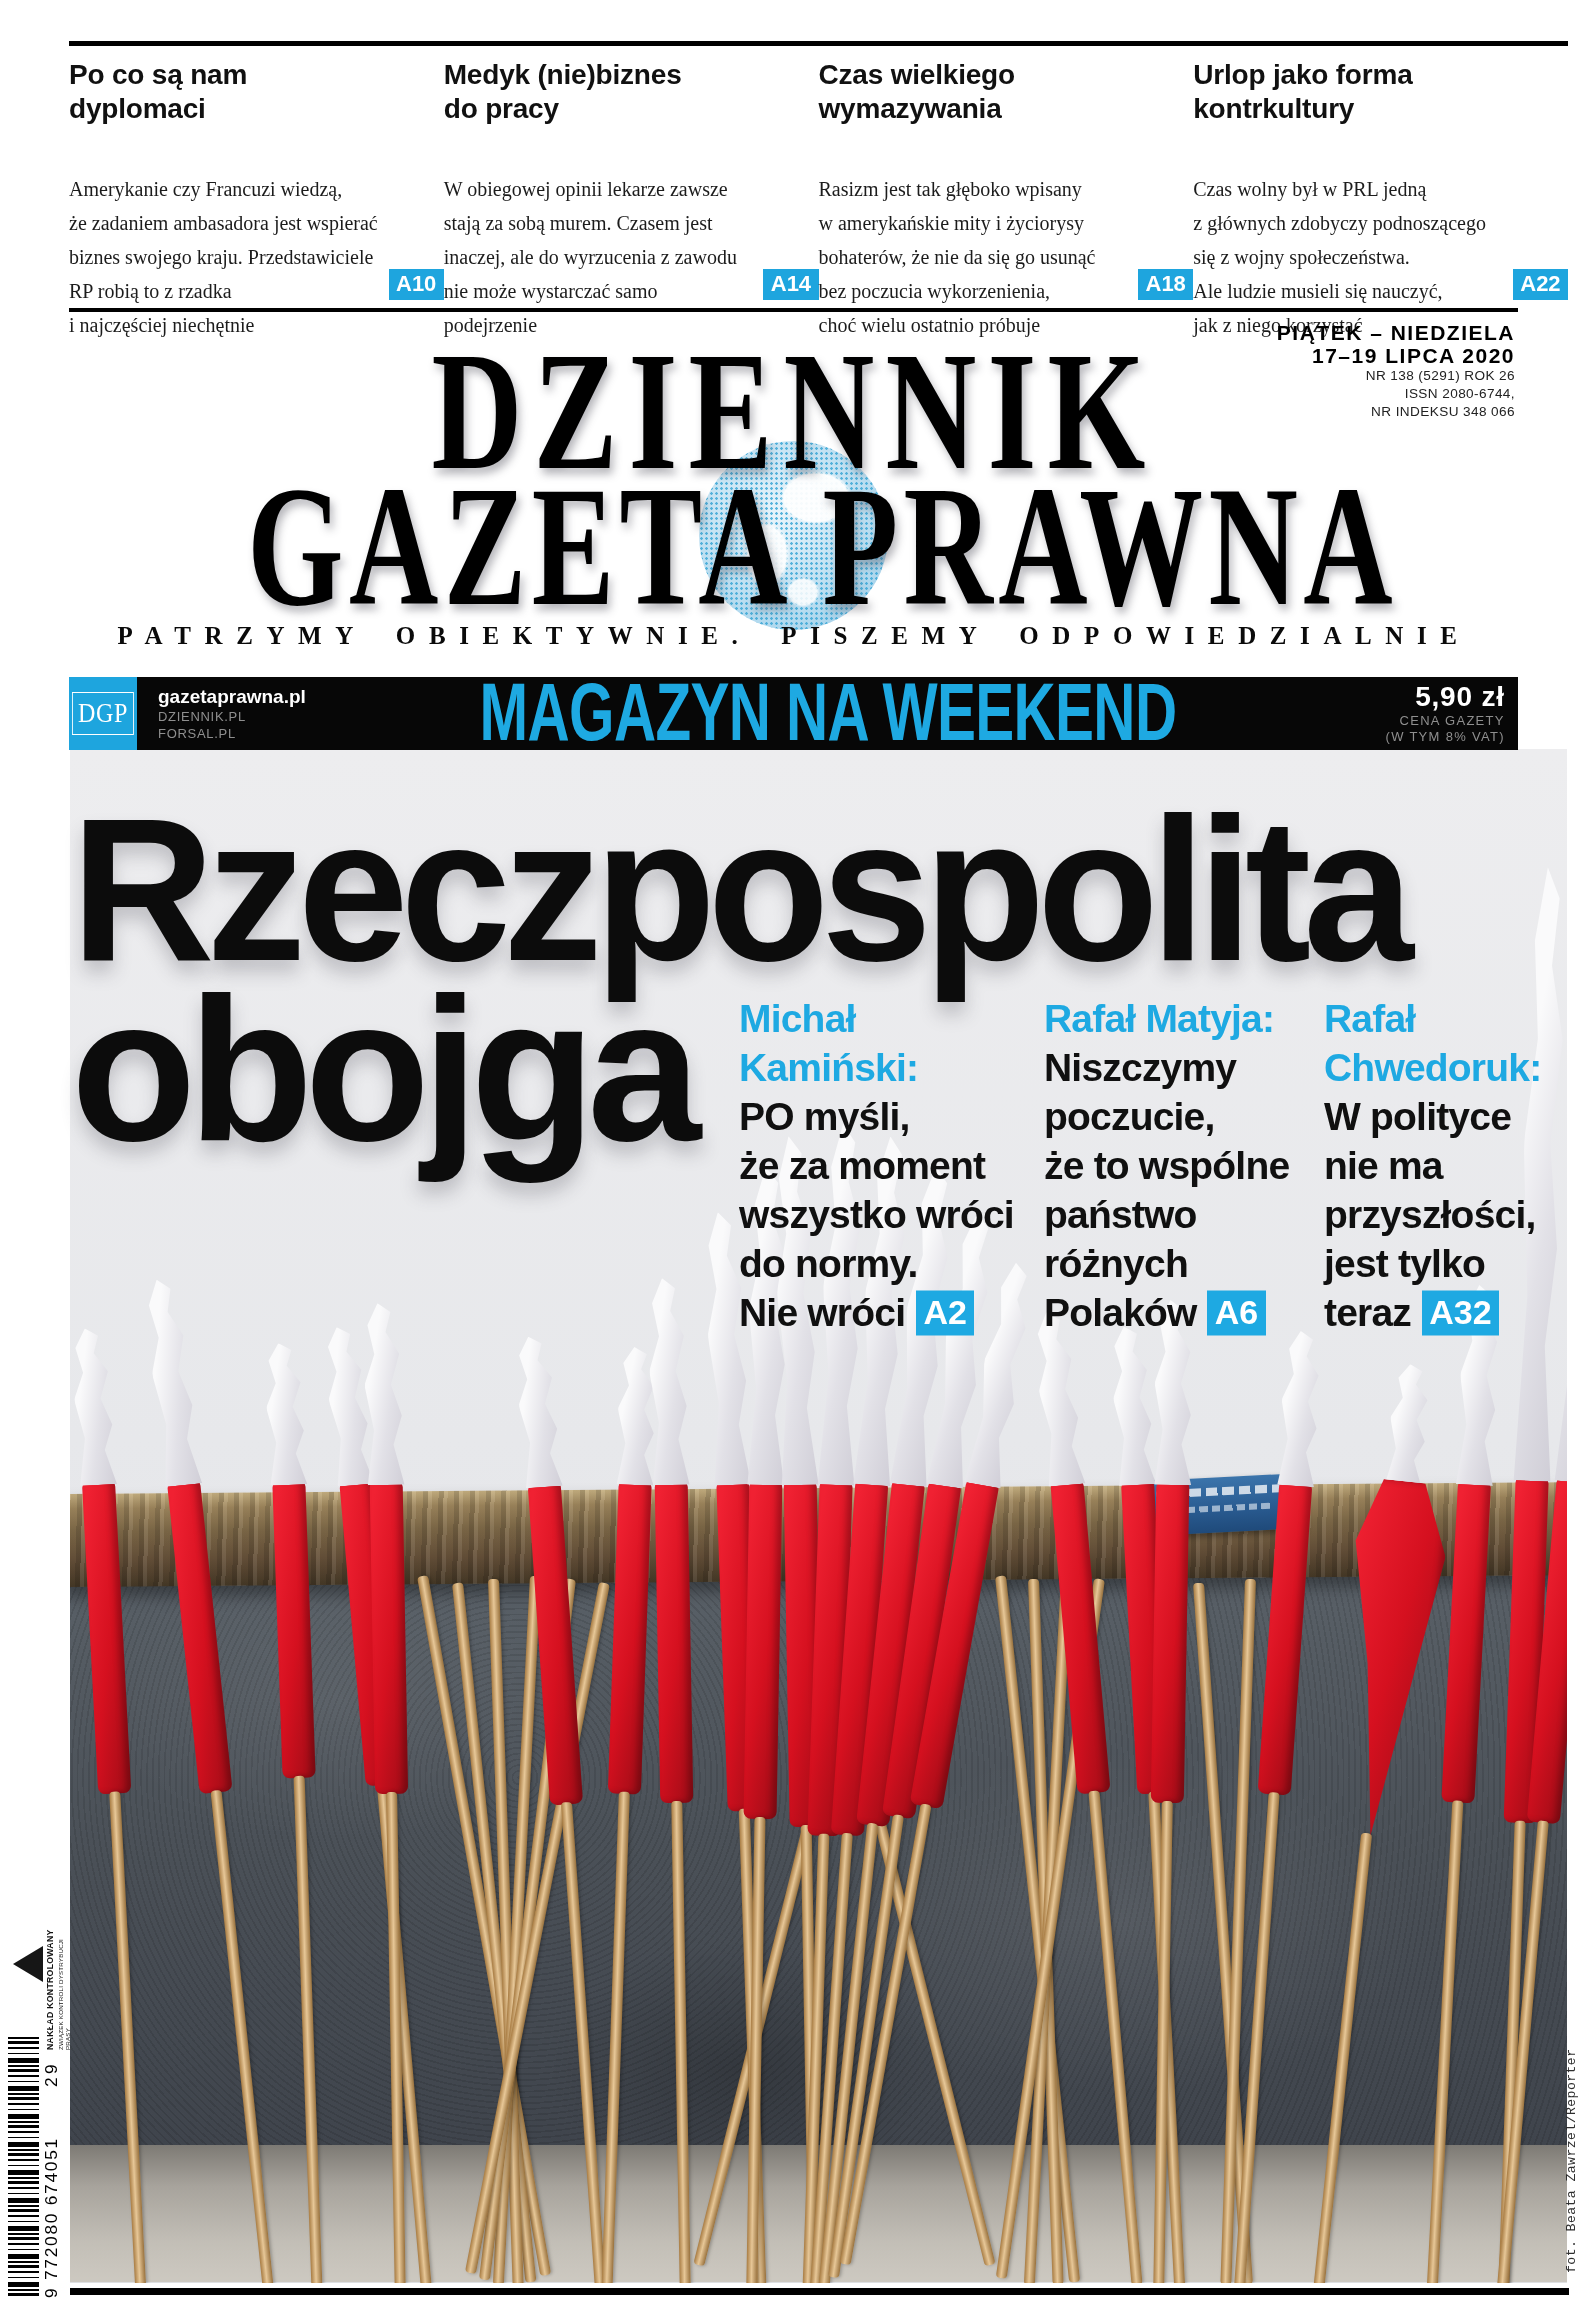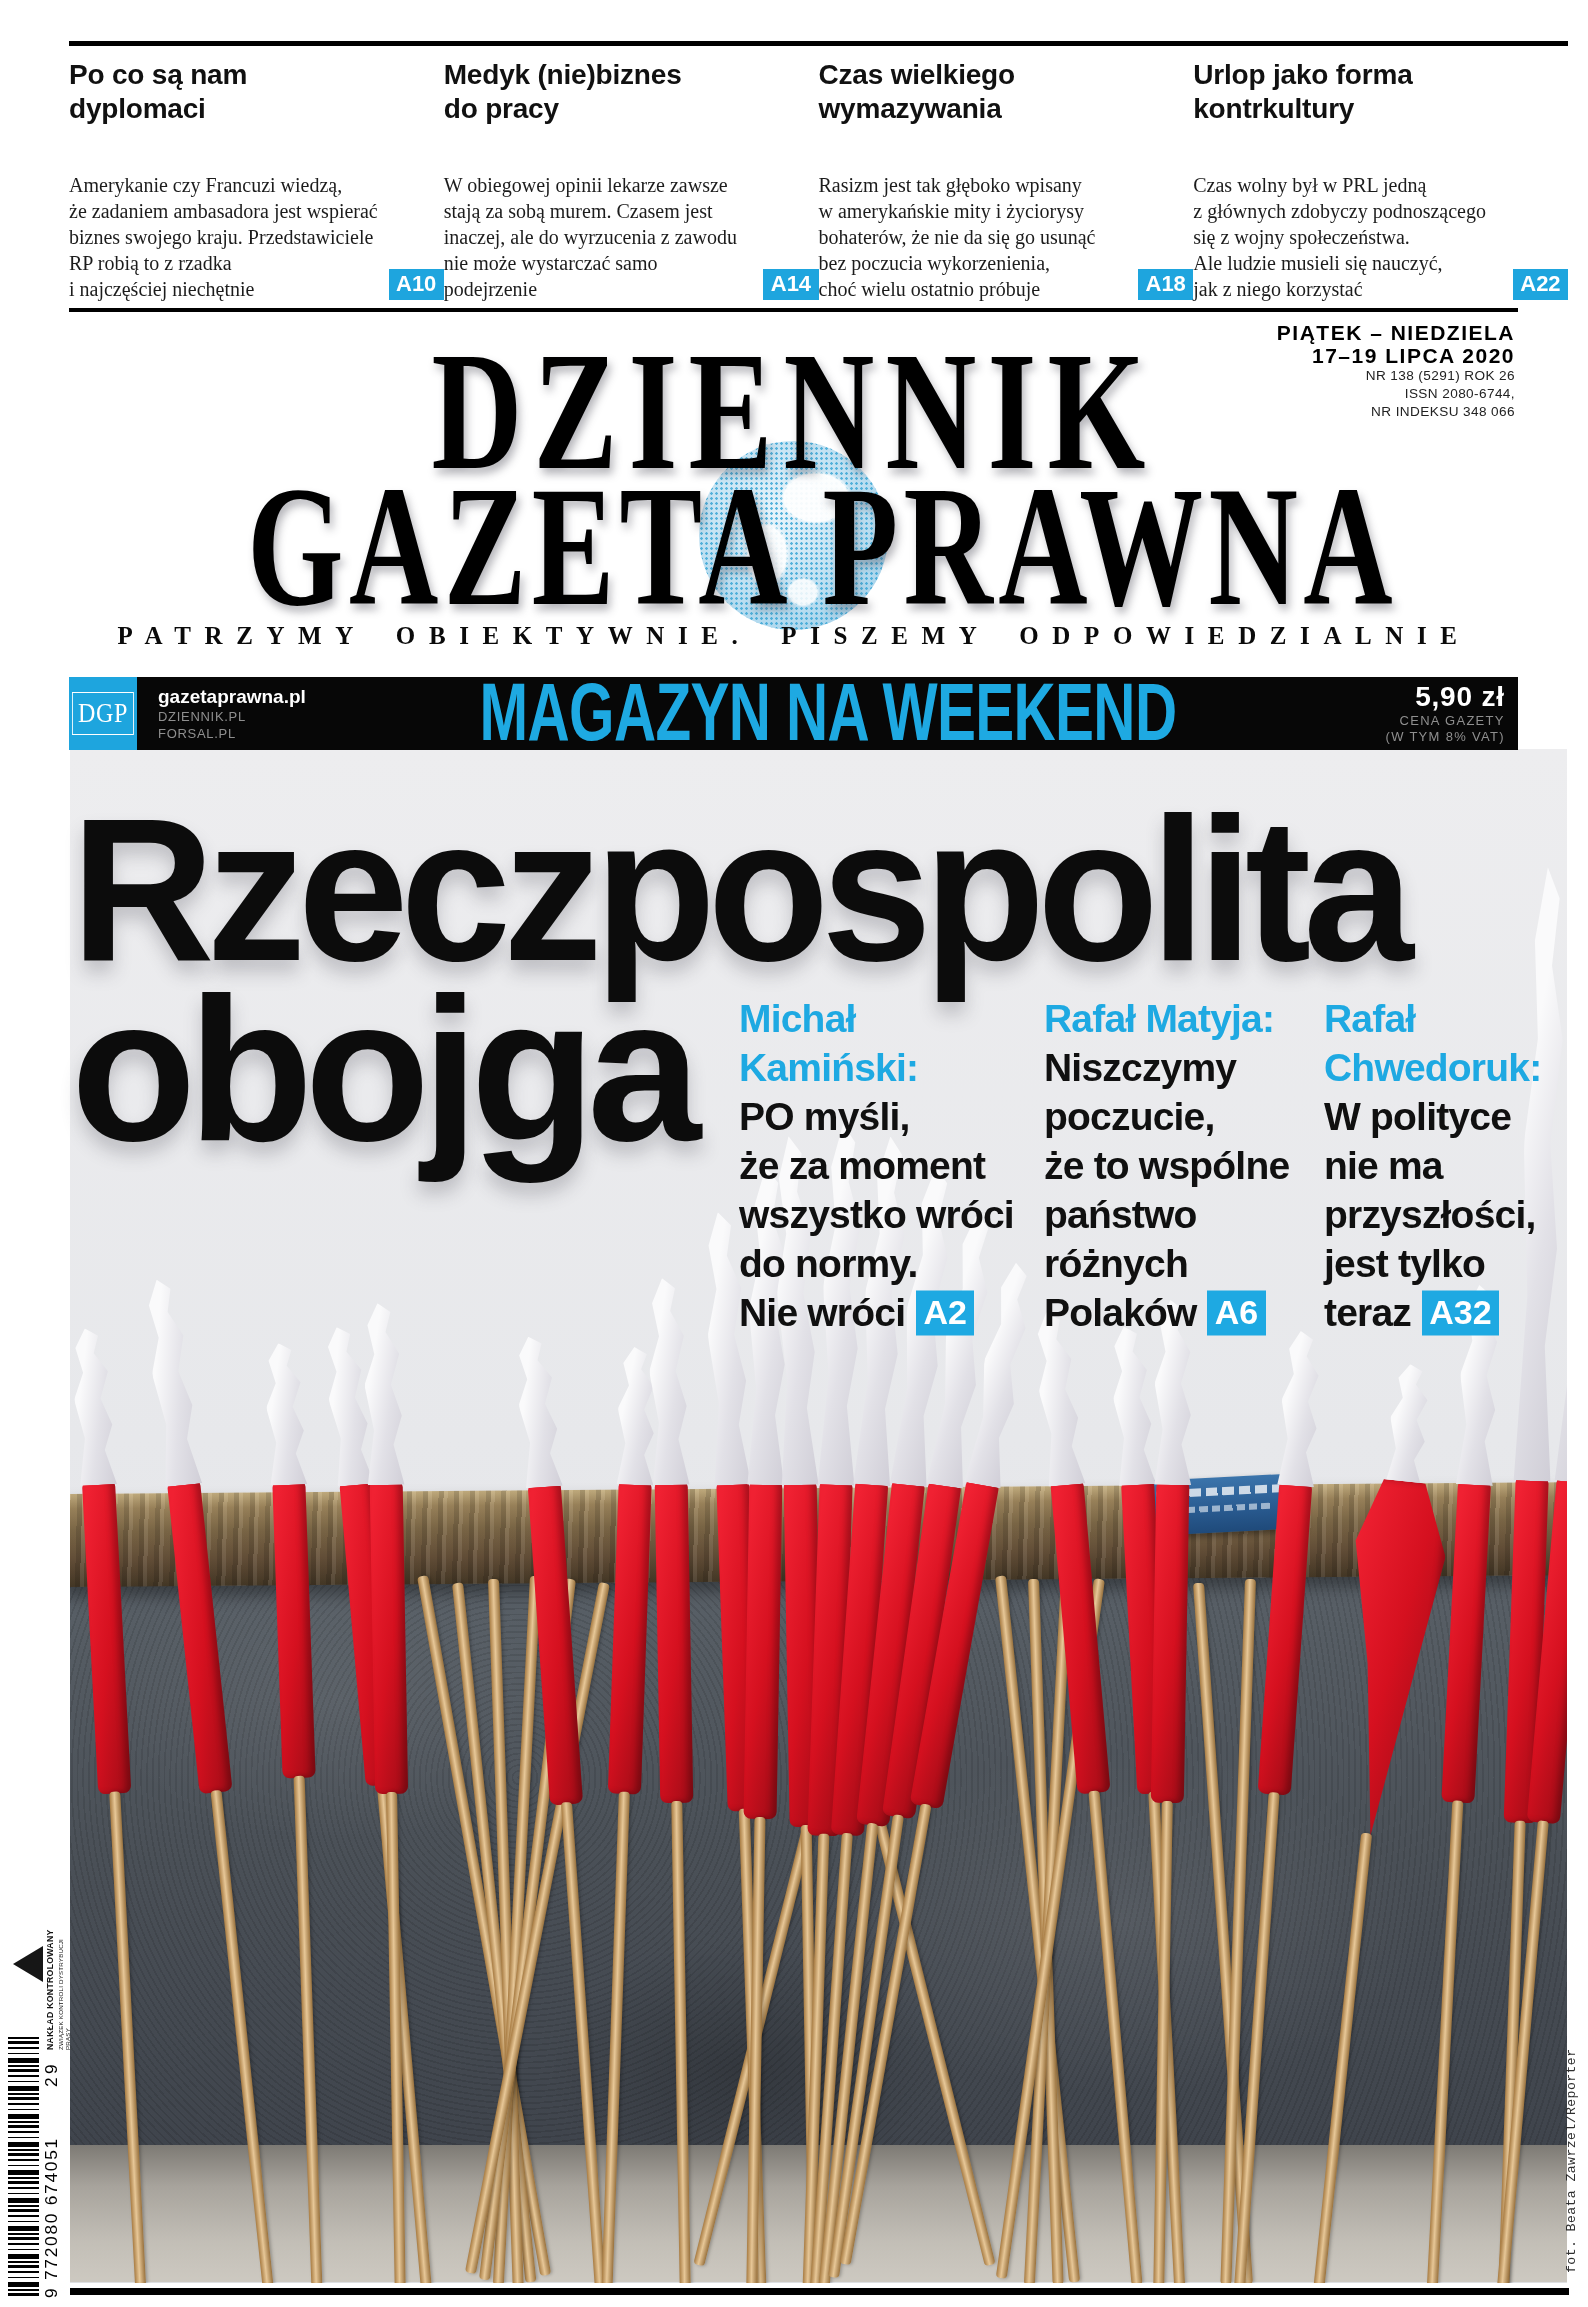--- a/index.html
+++ b/index.html
@@ -6,21 +6,21 @@
   body{width:1588px;height:2307px;position:relative;background:#ffffff;
        font-family:"Liberation Sans", sans-serif;overflow:hidden;}
 
   
   .teasers{position:absolute;left:69px;top:41px;width:1499px;
            display:grid;grid-template-columns:repeat(4,1fr);}
   .teaser{position:relative;border-top:5.8px solid #000;height:261px;padding-top:11.6px;box-sizing:border-box;}
   .teaser h2{margin:0;font-size:28px;line-height:34px;font-weight:700;color:#111;
              white-space:pre-line;letter-spacing:-0.2px;}
   .teaser p{position:absolute;left:0;top:126px;margin:0;font-family:"Liberation Serif", serif;
-            font-size:20px;line-height:26px;color:#1c1c1c;white-space:pre-line;}
+            font-size:20px;line-height:34px;color:#1c1c1c;white-space:pre-line;}
   .ref{position:absolute;right:0;bottom:1.7px;background:#1ea5de;color:#fff;font-weight:700;
        font-size:22px;line-height:1;padding:3.3px 7.4px 5.8px;letter-spacing:0;}
 
   .page-rule{position:absolute;left:69px;top:308px;width:1449px;height:4.1px;background:#000;}
 
   
   .dateblock{position:absolute;right:73px;top:321px;text-align:right;}
   .dateblock .b{font-size:21px;font-weight:700;letter-spacing:1.5px;line-height:23px;color:#000000;}
   .dateblock .s{font-size:13.6px;line-height:18px;letter-spacing:0.4px;color:#222;}
 

